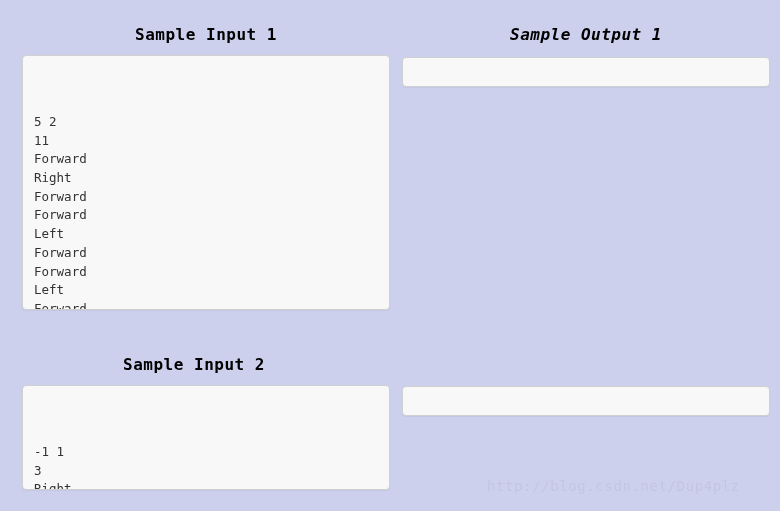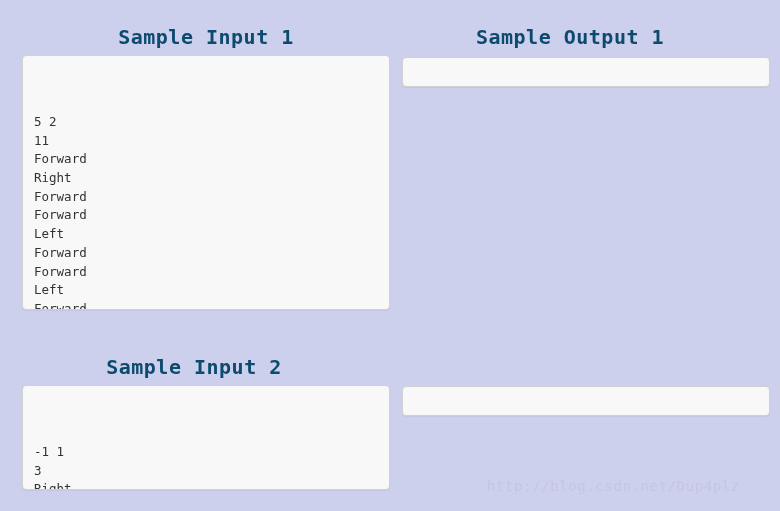--- a/index.html
+++ b/index.html
@@ -21,22 +21,22 @@
     position: relative;
     width: 780px;
     height: 511px;
     box-sizing: border-box;
   }
 
   
   .section-title {
     font-family: "DejaVu Sans Mono", "Liberation Mono", monospace;
     font-weight: bold;
-    font-size: 20px;
-    color: #0c4a6e;
+    font-size: 16px;
+    color: #000000;
     text-align: center;
     letter-spacing: 0.5px;
     margin: 0;
     line-height: 1;
     white-space: pre;
   }
 
   
   .panel {
     background: #f8f8f8;
@@ -53,21 +53,21 @@
   }
   .panel-body {
     padding: 7px 10px 7px 11px;
     white-space: pre;
   }
 
   
   .pos { position: absolute; }
 
   #title-in-1  { left: 22px;  top: 27px;  width: 368px; }
-  #title-out-1 { left: 386px; top: 27px;  width: 368px; }
+  #title-out-1 { left: 402px; top: 27px;  width: 368px; font-style: italic; }
   #panel-in-1  { left: 22px;  top: 55px;  width: 368px; height: 255px; }
   #panel-out-1 { left: 402px; top: 57px;  width: 368px; height: 30px; }
 
   #title-in-2  { left: 10px;  top: 357px; width: 368px; }
   #title-out-2 { left: 402px; top: 357px; width: 368px; }
   #panel-in-2  { left: 22px;  top: 385px; width: 368px; height: 105px; }
   #panel-out-2 { left: 402px; top: 386px; width: 368px; height: 30px; }
 
   
   #watermark {

